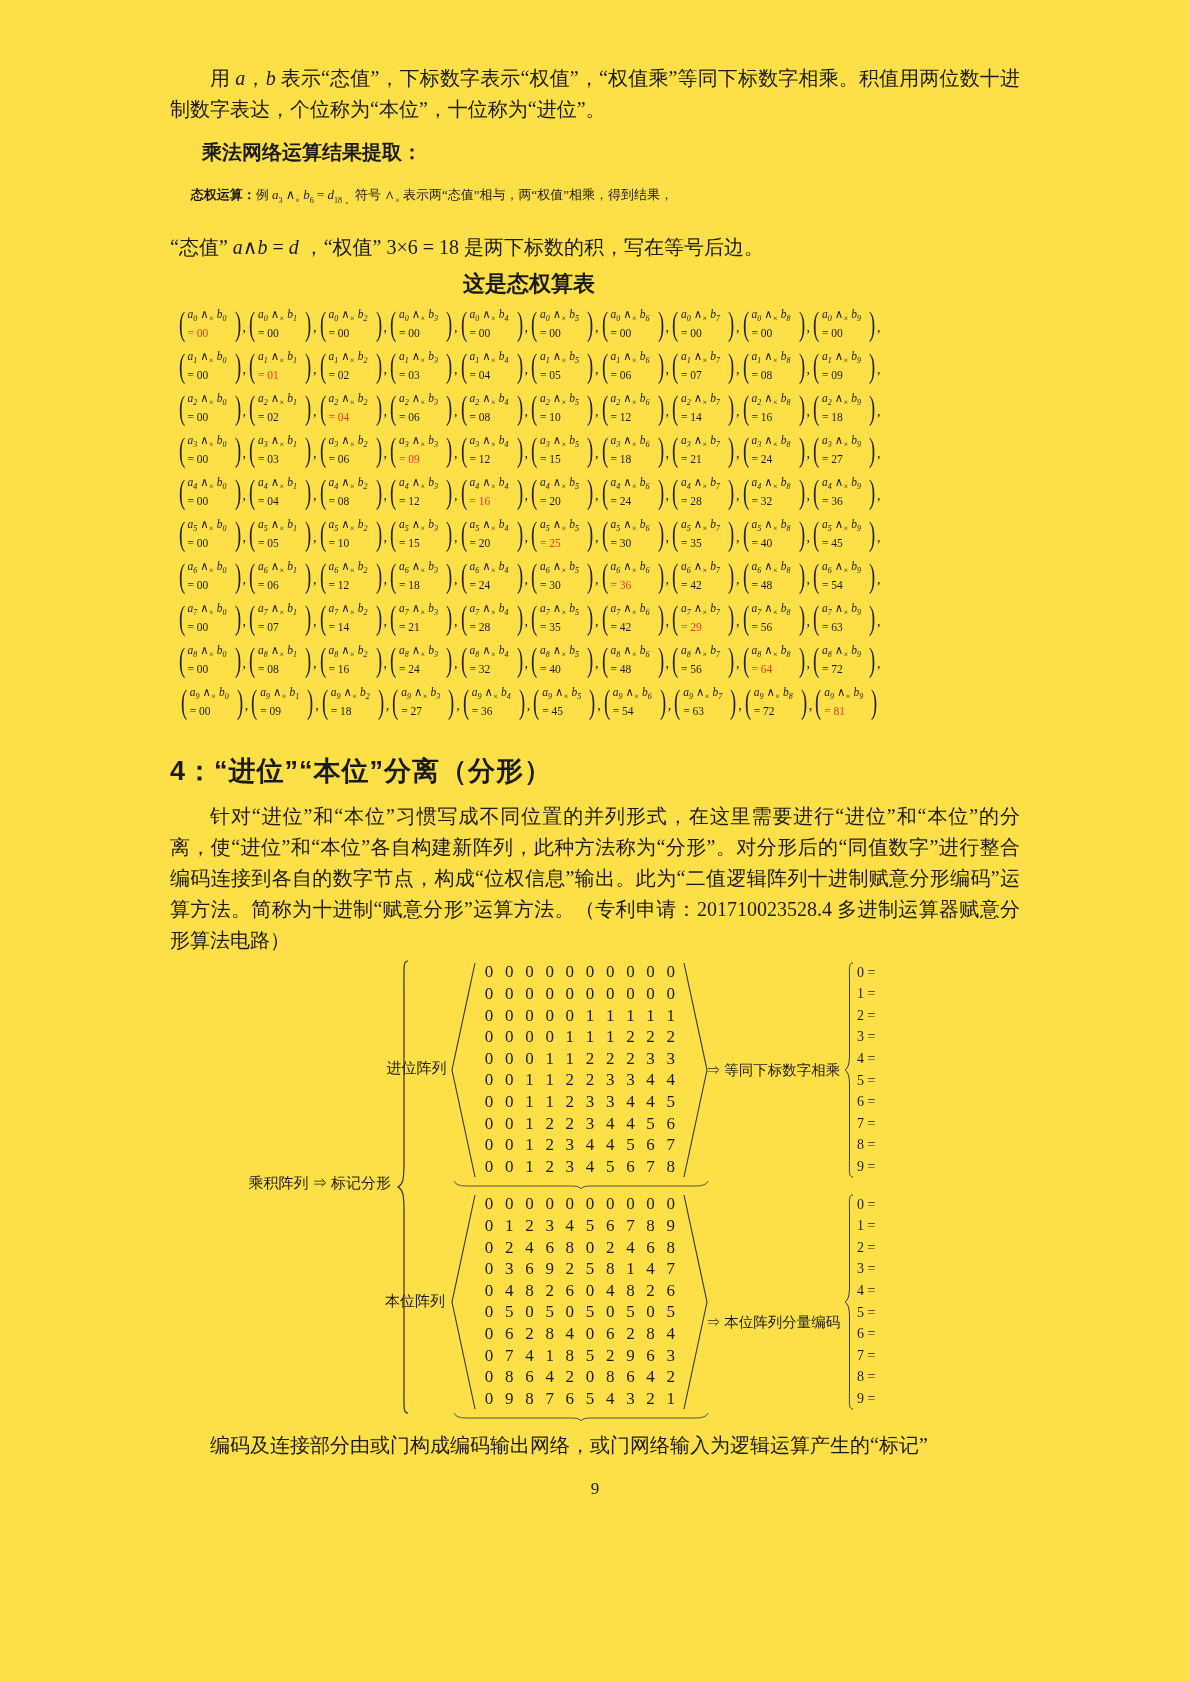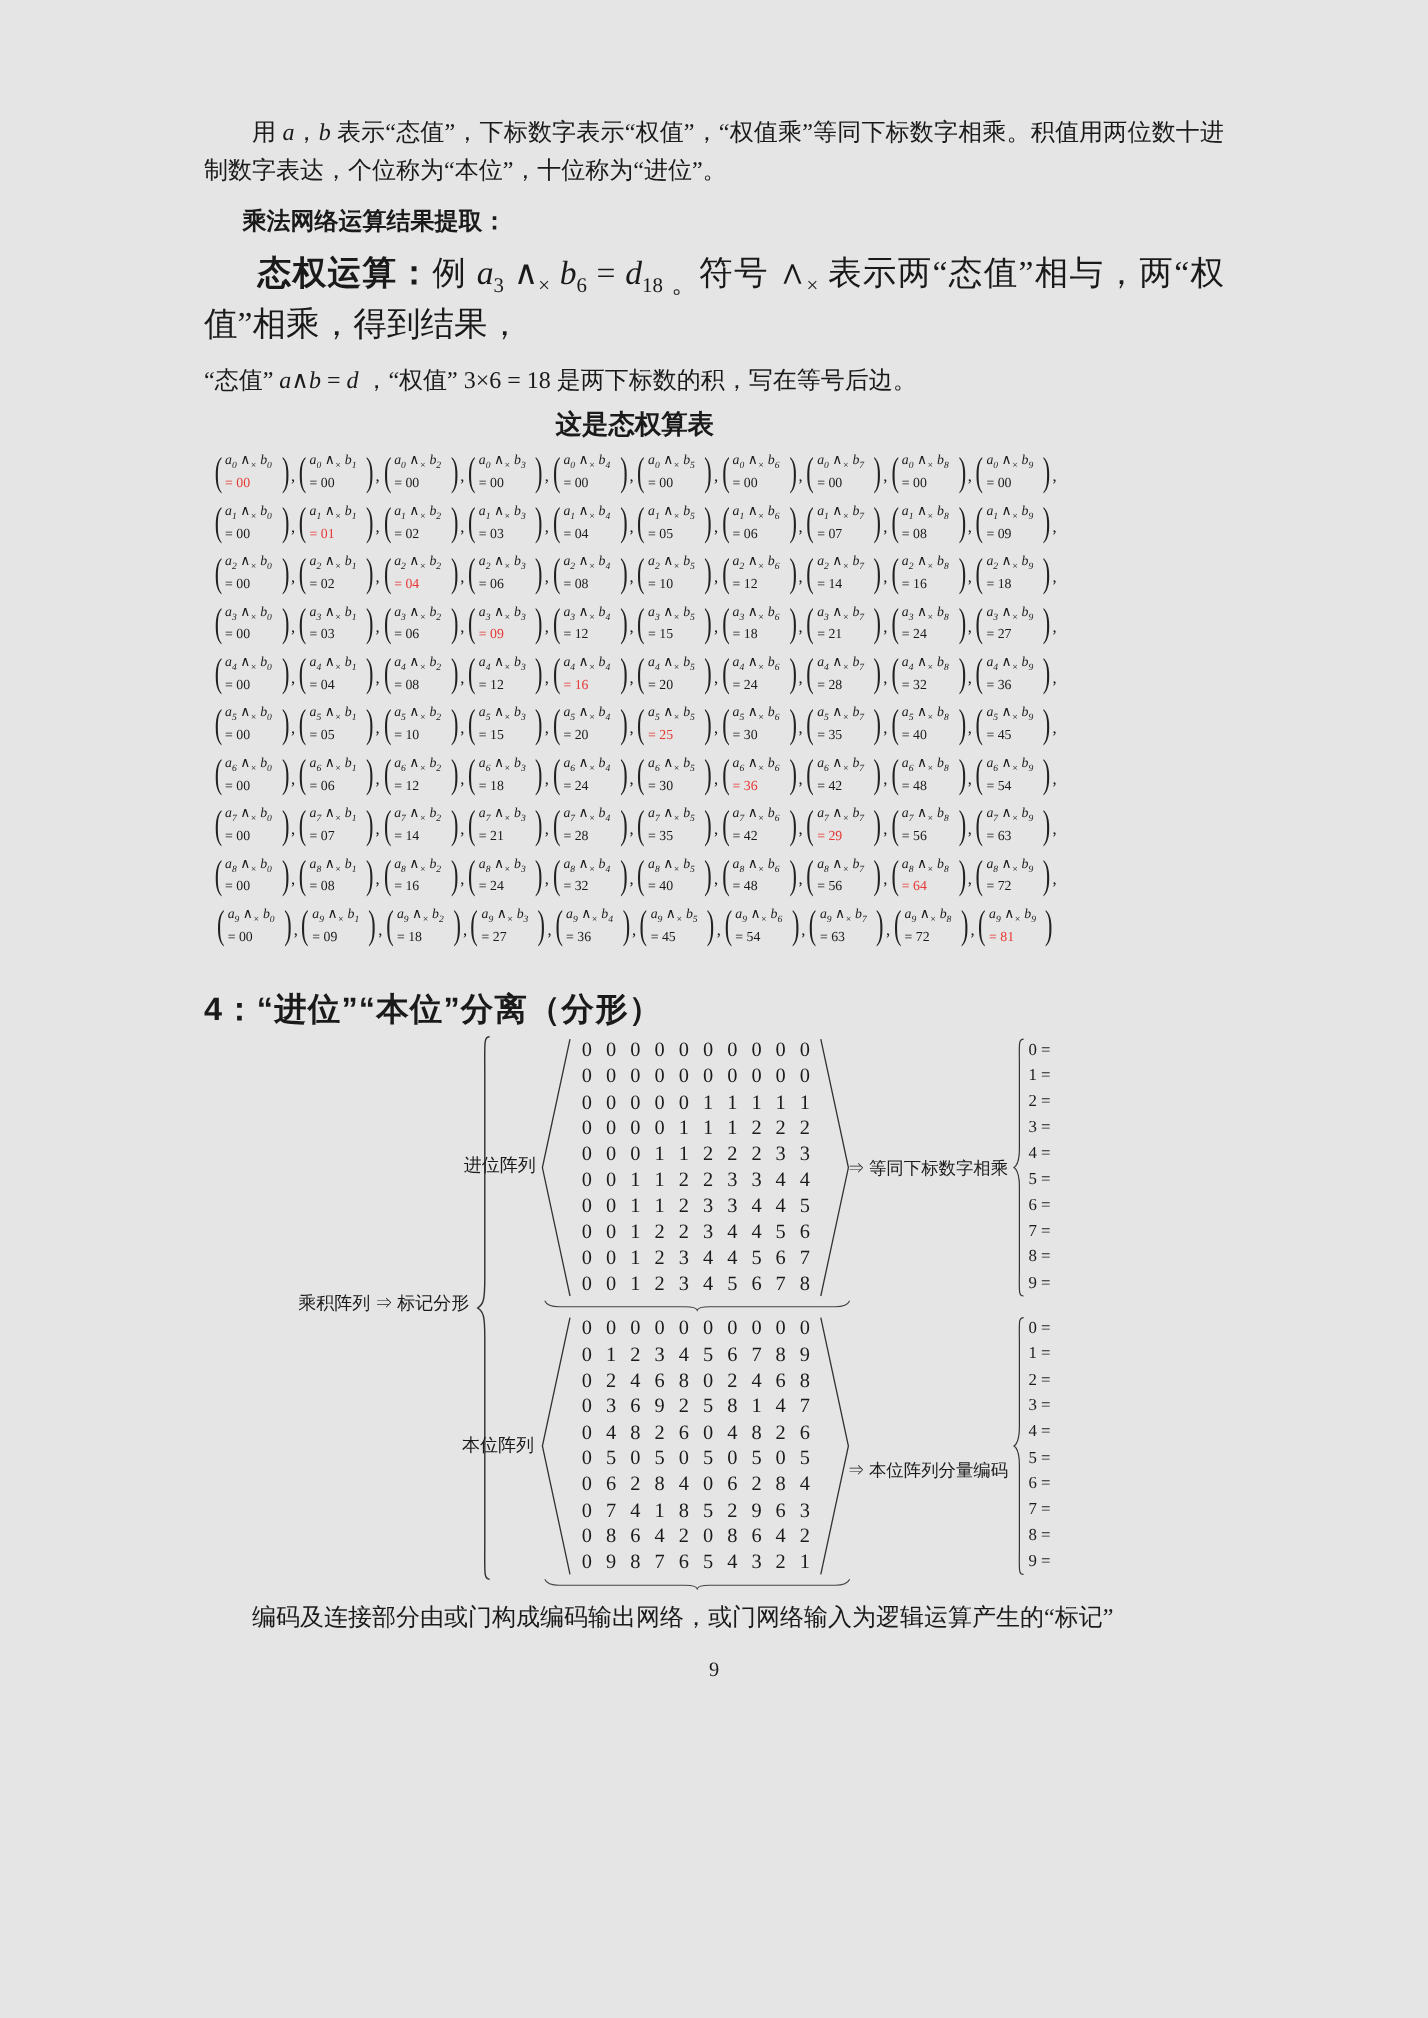--- a/index.html
+++ b/index.html
@@ -1,42 +1,42 @@
 <!DOCTYPE html>
 <html><head>
 <meta charset="utf-8">
 <style>
   html,body{margin:0;padding:0;background:#888;}
   .page{
     position:relative;
     width:1190px;height:1682px;
     margin:0 auto;
-    background:#e5e5e5;
+    background:#fde047;
     font-family:"Liberation Serif",serif;
     color:#1a1a1a;
     overflow:hidden;
     box-sizing:border-box;
-    padding-top:96px;
+    padding-top:63px;
   }
   .content{padding:0 170px;}
   .para{
     font-size:20px;line-height:31px;text-align:justify;
     text-indent:2em;margin:0;
   }
   .seg-b{font-weight:bold;font-family:"Liberation Sans","Liberation Serif",sans-serif;}
   .seg-i{font-style:italic;}
   sub.seg-sub{font-size:0.62em;font-style:normal;}
   sub.seg-low{font-size:0.8em;font-style:normal;}
   .bold-head{
     font-size:20px;line-height:30px;font-weight:bold;
     font-family:Liberation Sans, sans-serif;
     margin:12px 0 0 0;text-indent:1.6em;
   }
   .formula-line{
-    font-size:28px;line-height:32px;margin:12px 0 0 0;text-indent:1.6em;text-align:justify;
+    font-size:13px;line-height:32px;margin:12px 0 0 0;text-indent:1.6em;text-align:justify;
   }
   .line4{
     font-size:20px;line-height:32px;margin:14px 0 0 0;text-align:justify;
   }
   .table-title{
     font-size:22px;font-weight:bold;
     font-family:"Liberation Sans","Liberation Serif",sans-serif;
     text-align:center;margin:6px 0 4px 0;
     transform:translateX(-66px);
   }
@@ -1004,20 +1004,21 @@
             <div class="mt-inner">
               <div class="cl1"><i>a</i><sub>9</sub> <span class="up">∧</span><sub>×</sub> <i>b</i><sub>9</sub></div>
               <div class="cl2" style="color: rgb(229, 57, 53);">= 81</div>
             </div>
             <span class="mt-paren">)</span>
           </div>
         </div>
       </div>
 
     <h2 class="h2">4：“进位”“本位”分离（分形）</h2>
+    <p class="para2">针对“进位”和“本位”习惯写成不同位置的并列形式，在这里需要进行“进位”和“本位”的分离，使“进位”和“本位”各自构建新阵列，此种方法称为“分形”。对分形后的“同值数字”进行整合编码连接到各自的数字节点，构成“位权信息”输出。此为“二值逻辑阵列十进制赋意分形编码”运算方法。简称为十进制“赋意分形”运算方法。（专利申请：201710023528.4 多进制运算器赋意分形算法电路）</p>
   </div>
 
   <div class="diagram">
 
     <svg class="brace dg-abs" style="left:396px;top:4px;" width="13" height="454" viewBox="0 0 13 454" preserveAspectRatio="none">
       <path d="M12,1 C7,1 8,6 8,34 L8,202 C8,220 7,224 2,227 C7,230 8,234 8,252 L8,420 C8,448 7,453 12,453" fill="none" stroke="#333" stroke-width="1.2"></path>
     </svg>
     <div class="dg-abs dg-label" style="left:215px;top:218px;width:176px;text-align:right;">乘积阵列 ⇒ 标记分形</div>
 
     <div class="dg-abs dg-label" style="left:385px;top:103px;width:63px;text-align:center;">进位阵列</div>

